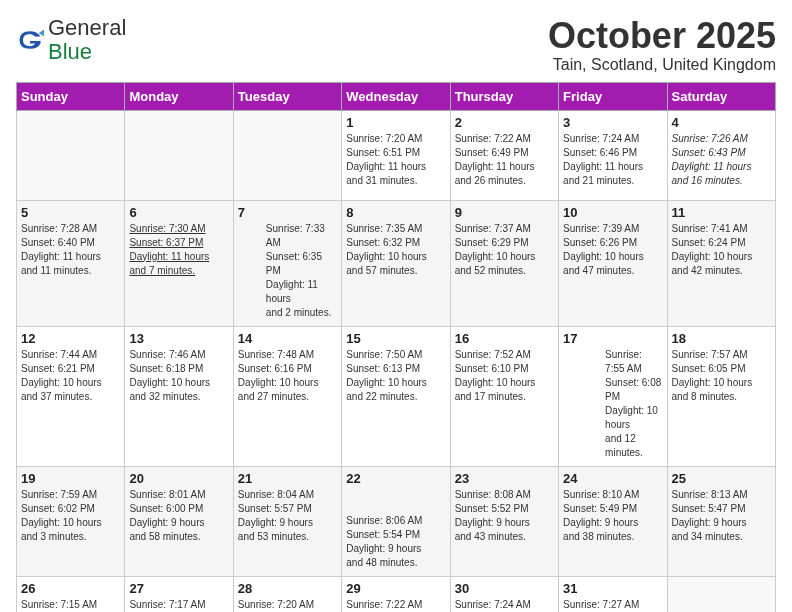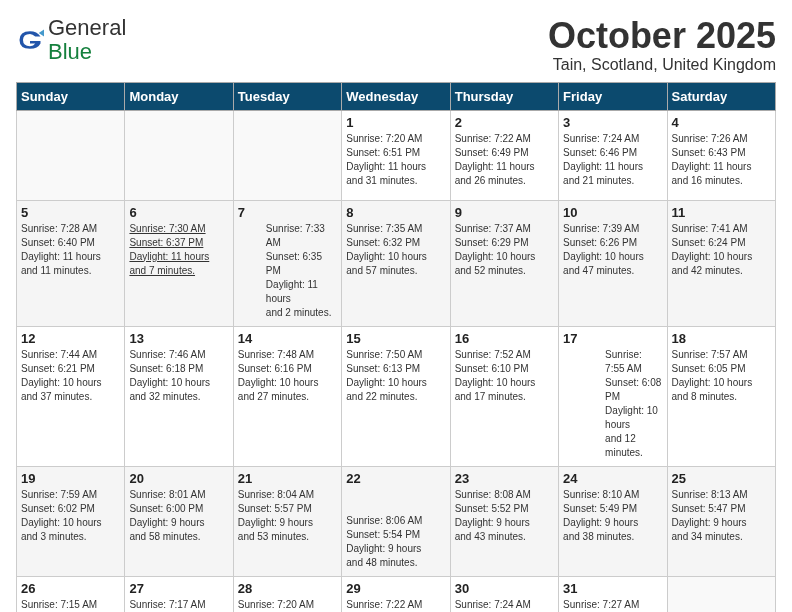--- a/index.html
+++ b/index.html
@@ -44,21 +44,21 @@
     .location {
       font-size: 16px;
       color: #333;
     }
     table {
       width: 100%;
       border-collapse: collapse;
       table-layout: fixed;
     }
     thead tr th {
-      background-color: #0c4a6e;
+      background-color: #a21caf;
       color: #fff;
       font-size: 13px;
       font-weight: bold;
       padding: 6px 4px;
       text-align: left;
       border: 1px solid #aaa;
     }
     tbody tr td {
       vertical-align: top;
       border: 1px solid #ccc;
@@ -139,21 +139,21 @@
         </td>
         <td>
           <div class="day-number">3</div>
           <div class="day-info" style="white-space: pre-line;">Sunrise: 7:24 AM
 Sunset: 6:46 PM
 Daylight: 11 hours
 and 21 minutes.</div>
         </td>
         <td>
           <div class="day-number">4</div>
-          <div class="day-info" style="white-space: pre-line;">Sunrise: 7:26 AM
+          <div class="day-info" style="white-space: pre-line; font-style: italic;">Sunrise: 7:26 AM
 Sunset: 6:43 PM
 Daylight: 11 hours
 and 16 minutes.</div>
         </td>
       </tr>
       <tr>
         <td>
           <div class="day-number">5</div>
           <div class="day-info" style="white-space: pre-line;">Sunrise: 7:28 AM
 Sunset: 6:40 PM

